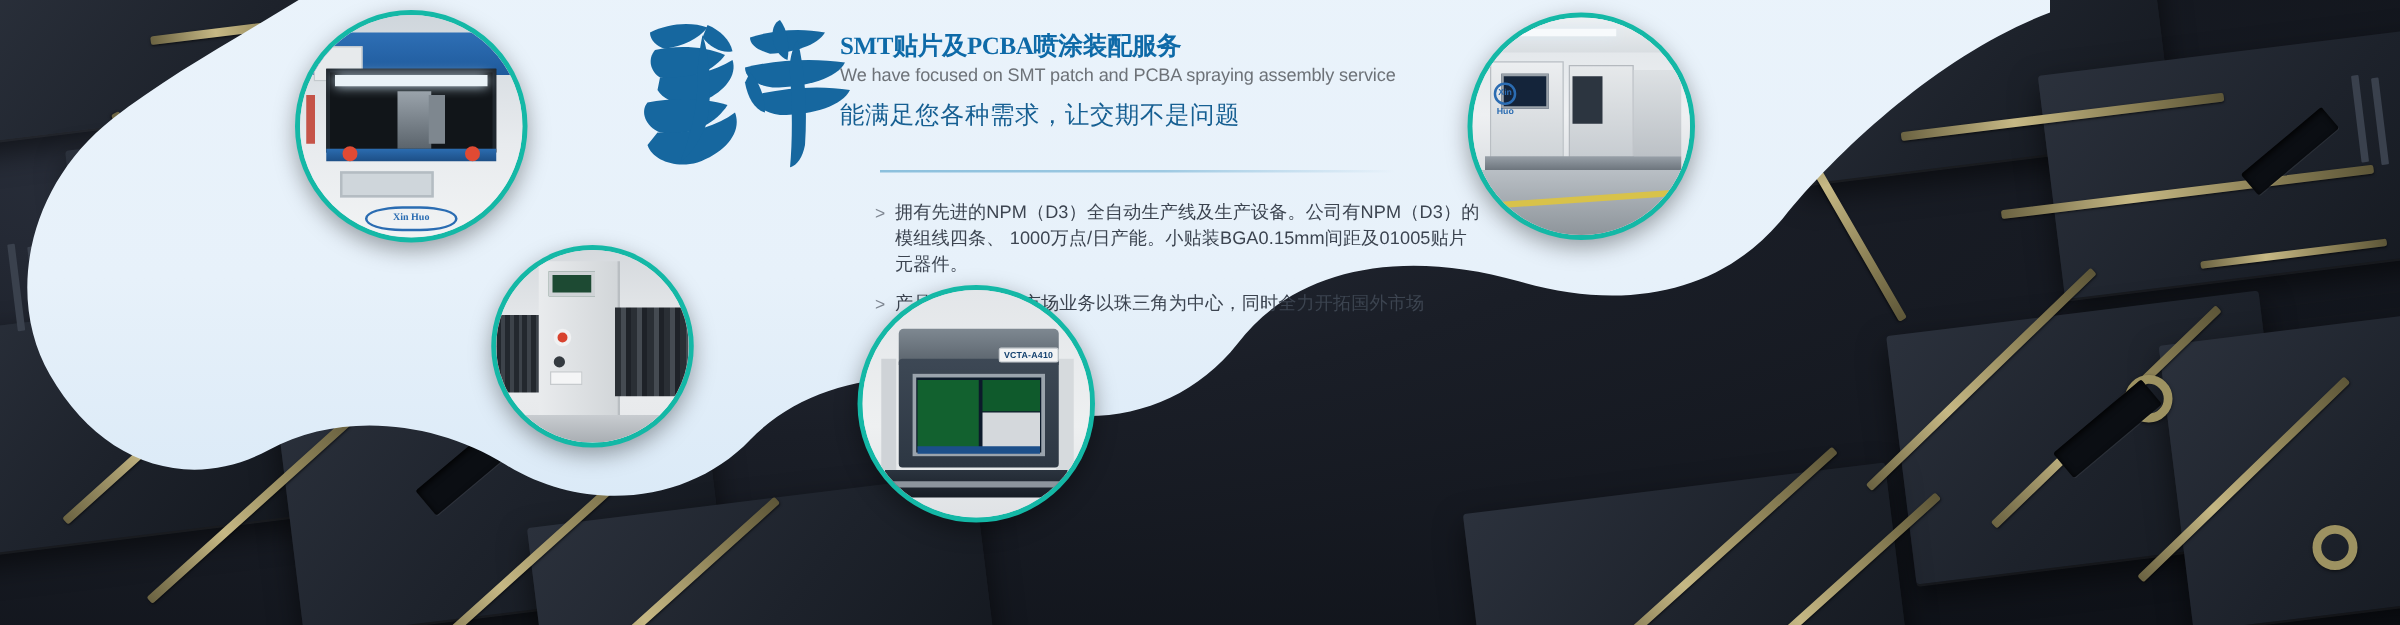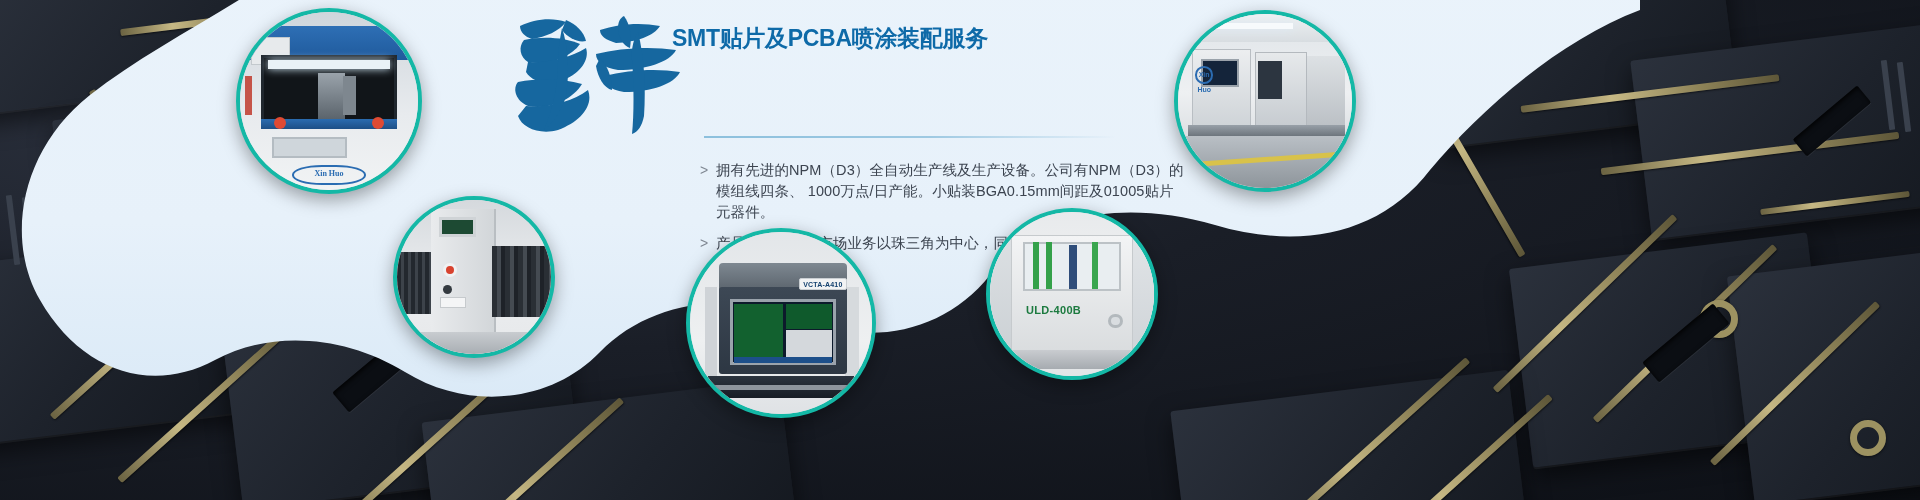--- a/index.html
+++ b/index.html
@@ -56,22 +56,22 @@
     position:absolute; left:0; top:2px;
     width:178px; height:124px;
     color:#16679f;
     font-family:"DejaVu Serif","Liberation Serif",serif;
   }
   .brush svg { display:block; }
 
   .head-col { position:absolute; left:168px; top:18px; width:512px; }
 
   .title-cn {
-    font-size:23px; font-weight:700; letter-spacing:-.3px;
-    color:#0e6aa8; line-height:1.1; white-space:nowrap;
+    font-size:20px; font-weight:700; letter-spacing:-.3px;
+    color:#0e6aa8; line-height:1.1; white-space:nowrap;font-family:Liberation Serif, serif;
   }
   .title-en {
     margin-top:5px;
     font-size:14.5px; color:#6d7278; font-weight:400;
     letter-spacing:-.1px; white-space:nowrap;
   }
   .title-sub {
     margin-top:9px;
     font-size:19.5px; color:#165f92; font-weight:500;
     letter-spacing:.5px; white-space:nowrap;
@@ -304,20 +304,22 @@
           <path d="M92,44 C116,38 146,36 172,40 C166,52 142,60 114,60 C100,58 92,52 92,44 Z"></path>
           <path d="M100,66 C124,60 152,58 176,62 C170,74 148,82 120,82 C106,80 100,74 100,66 Z"></path>
           <path d="M134,22 C140,46 142,76 140,106 C138,116 134,122 128,124 C130,104 130,76 128,50 C127,38 130,28 134,22 Z"></path>
           <path d="M96,48 C104,56 108,68 108,80 C100,78 94,68 92,56 Z"></path>
         </g>
       </svg>
     </div>
 
     <div class="head-col">
       <div class="title-cn">SMT贴片及PCBA喷涂装配服务</div>
+      <div class="title-en">We have focused on SMT patch and PCBA spraying assembly service</div>
+      <div class="title-sub">能满足您各种需求，让交期不是问题</div>
     </div>
 
     <div class="divider"></div>
 
     <div class="bullets">
       <div class="bullet">
         <span class="chevmark">&gt;</span>
         <span class="btext">
           <span>拥有先进的NPM（D3）全自动生产线及生产设备。公司有NPM（D3）的模组线四条、</span>
           <span>1000万点/日产能。小贴装BGA0.15mm间距及01005贴片元器件。</span>
@@ -372,35 +374,20 @@
       <div class="fl scr-l"></div>
       <div class="fl scr-r"></div>
       <div class="fl scr-r2"></div>
       <div class="fl taskbar"></div>
       <div class="fl tag">VCTA-A410</div>
       <div class="fl bed"></div>
       <div class="fl bedrail"></div>
     </div>
   </div>
 
-  <div class="circle" style="left:986px;top:208px;width:172px;height:172px;">
-    <div class="ph p4">
-      <div class="fl wallL"></div>
-      <div class="fl wallR"></div>
-      <div class="fl cab"></div>
-      <div class="fl win"></div>
-      <div class="fl rodg1"></div>
-      <div class="fl rodg2"></div>
-      <div class="fl rodb"></div>
-      <div class="fl rodg3"></div>
-      <div class="fl label">ULD-400B</div>
-      <div class="fl btn"></div>
-      <div class="fl base"></div>
-    </div>
-  </div>
 
   <div class="circle" style="left:1174px;top:10px;width:182px;height:182px;">
     <div class="ph p5">
       <div class="fl ceil"></div>
       <div class="fl lamp"></div>
       <div class="fl mach1"></div>
       <div class="fl mach1s"></div>
       <div class="fl mach2"></div>
       <div class="fl darkpanel"></div>
       <div class="fl mach3"></div>

